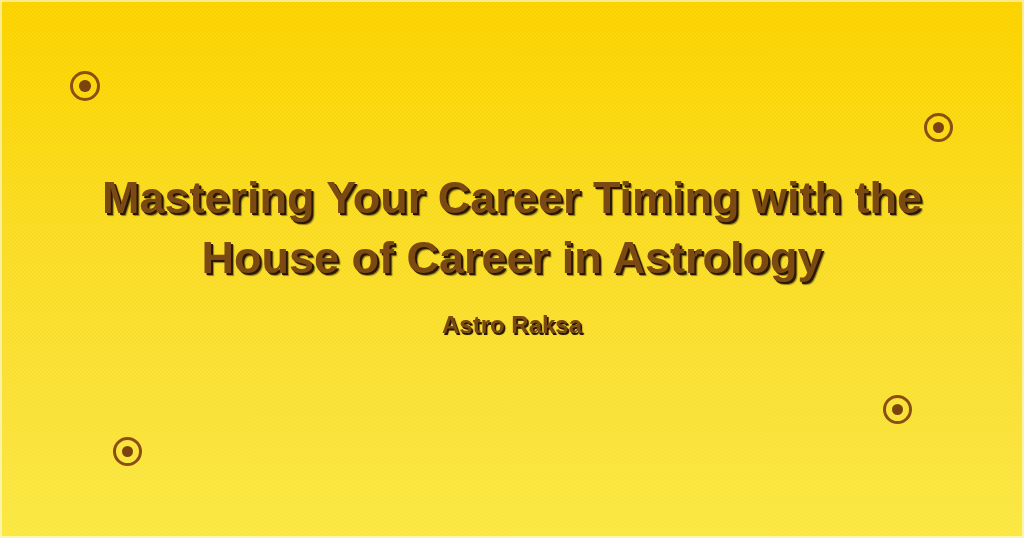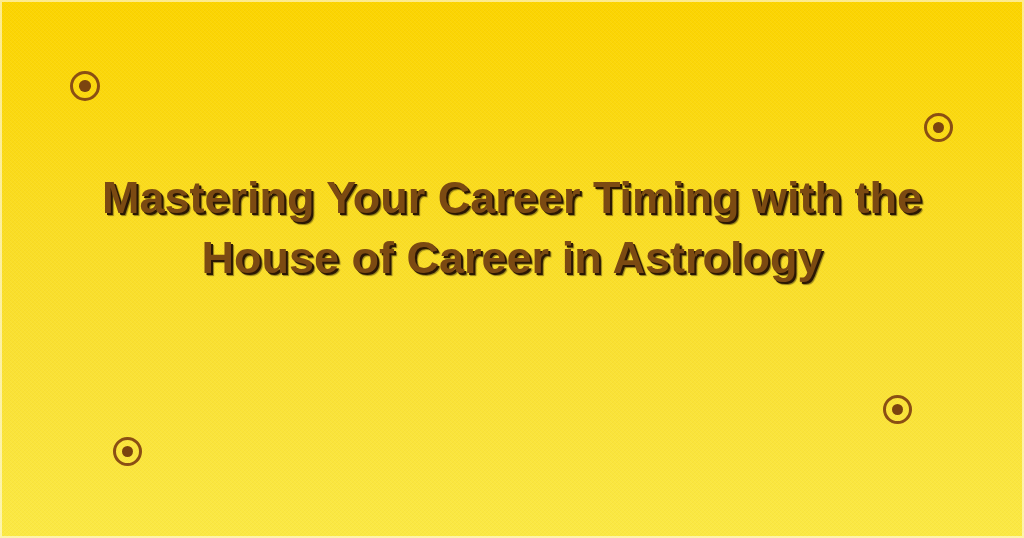--- a/index.html
+++ b/index.html
@@ -114,17 +114,18 @@
     <div class="dot"></div>
   </div>
 
   <div class="deco-circle" style="left:883px; top:395px; width:29px; height:29px;">
     <div class="dot"></div>
   </div>
 
   <div id="text-block">
     <h1 id="title">Mastering Your Career Timing with the
 House of Career in Astrology</h1>
+    <p id="subtitle">Astro Raksa</p>
   </div>
 
   <div id="frame"></div>
 
 </div>
 
 </body></html>

